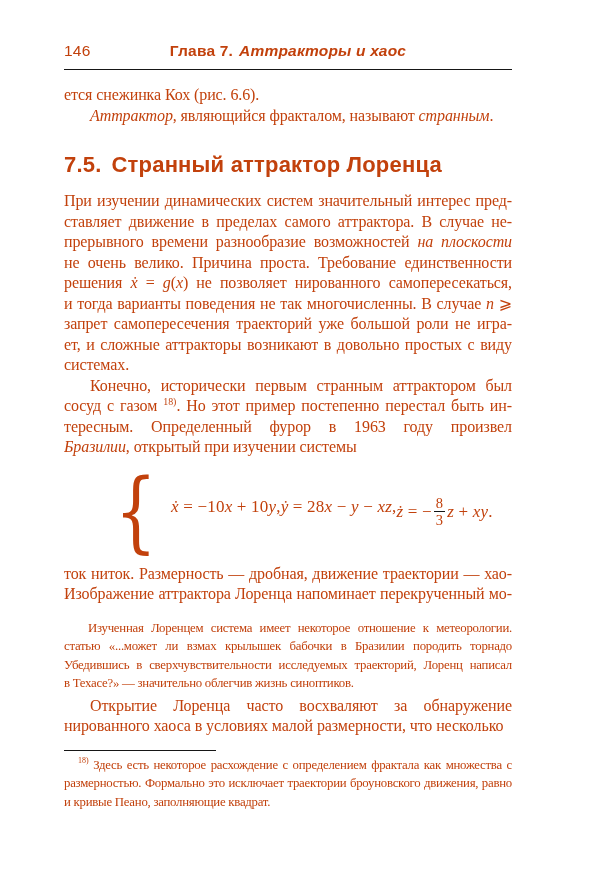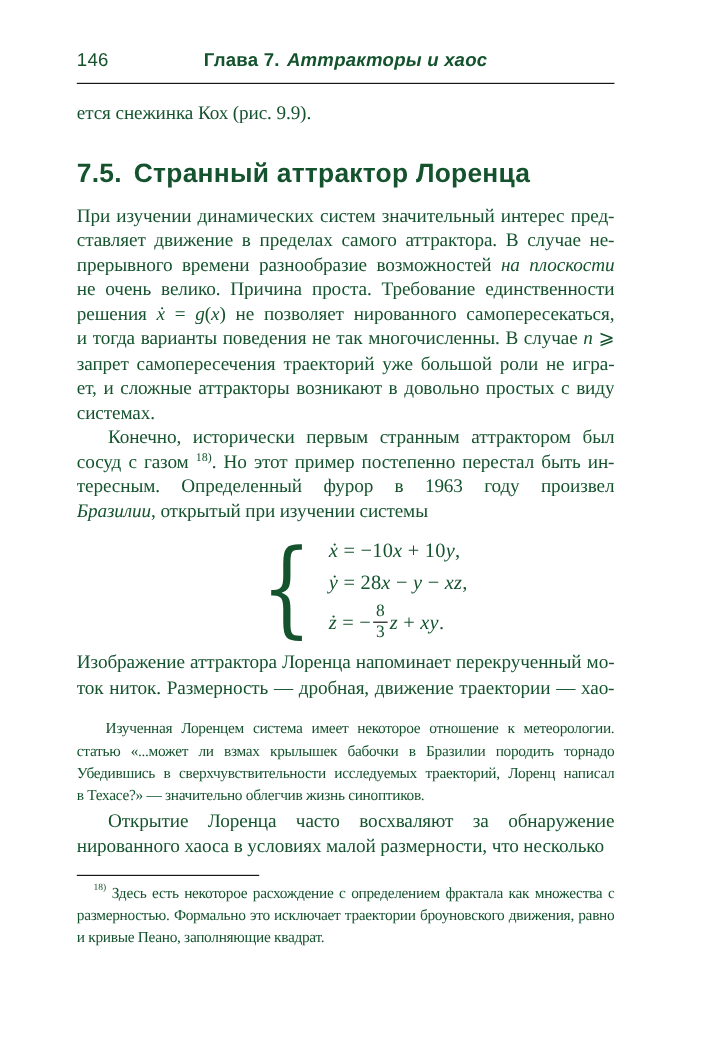--- a/index.html
+++ b/index.html
@@ -1,20 +1,20 @@
 <!DOCTYPE html>
 <html><head>
 <meta charset="utf-8">
 <style>
   html,body{margin:0;padding:0;background:#ffffff;}
   .page{
     position:relative;
     width:600px;height:876px;
     background:#ffffff;
-    color:#14532d;
+    color:#c2410c;
     box-sizing:border-box;
     padding:42px 88px 0 64px;
     font-family:"Liberation Serif","DejaVu Serif",serif;
     overflow:hidden;
   }
   
   .runhead{
     position:relative;
     height:20px;
     font-family:"Liberation Sans","DejaVu Sans",sans-serif;
@@ -65,21 +65,21 @@
   }
   .brace{
     font-family:"DejaVu Serif",serif;
     font-size:78px;
     font-weight:200;
     line-height:96px;
     transform:scaleY(1.12) scaleX(.85);
     transform-origin:center;
     margin-right:10px;
   }
-  .eqcol{display:flex;flex-direction:column;}
+  .eqcol{display:flex;}
   .eqline{
     font-size:17px;
     line-height:27px;
     letter-spacing:.2px;
     white-space:nowrap;
   }
   .eqline.tall{display:flex;align-items:center;height:38px;}
   .frac{
     display:inline-flex;flex-direction:column;align-items:center;
     vertical-align:middle;
@@ -96,21 +96,24 @@
 <div class="page">
   <div class="runhead">
     <span class="pgnum">146</span>
     <div class="chap">
       <span>Глава 7.</span><span class="it">Аттракторы и хаос</span>
     </div>
   </div>
   <hr class="hrule">
   <div class="content" id="content">
       <div class="para size-body">
-        <span class="line last"><span>ется снежинка Кох (рис. 9.9).</span></span>
+        <span class="line last"><span>ется снежинка Кох (рис. 6.6).</span></span>
+      </div>
+      <div class="para size-body">
+        <span class="line ind last"><i>Аттрактор</i><span>, являющийся фракталом, называют </span><i>странным</i><span>.</span></span>
       </div>
       <div class="heading"><span class="num">7.5.</span><span>Странный аттрактор Лоренца</span></div>
       <div class="para size-body">
         <span class="line"><span>При изучении динамических систем значительный интерес пред-</span></span>
         <span class="line"><span>ставляет движение в пределах самого аттрактора. В случае не-</span></span>
         <span class="line"><span>прерывного времени разнообразие возможностей </span><i>на плоскости</i></span>
         <span class="line"><span>не очень велико. Причина проста. Требование единственности</span></span>
         <span class="line"><span>решения </span><i>ẋ</i><span> = </span><i>g</i><span>(</span><i>x</i><span>) не позволяет нированного самопересекаться,</span></span>
         <span class="line"><span>и тогда варианты поведения не так многочисленны. В случае </span><i>n</i><span> ⩾ 3</span></span>
         <span class="line"><span>запрет самопересечения траекторий уже большой роли не игра-</span></span>
@@ -132,22 +135,22 @@
             <span><i>ż</i><span> = −</span></span>
             <span class="frac">
               <span>8</span>
               <span class="den">3</span>
             </span>
             <span><i>z</i><span> + </span><i>xy</i><span>.</span></span>
           </div>
         </div>
       </div>
       <div class="para size-body">
+        <span class="line"><span>ток ниток. Размерность — дробная, движение траектории — хао-</span></span>
         <span class="line"><span>Изображение аттрактора Лоренца напоминает перекрученный мо-</span></span>
-        <span class="line"><span>ток ниток. Размерность — дробная, движение траектории — хао-</span></span>
       </div>
       <div class="para size-small mt-small">
         <span class="line ind"><span>Изученная Лоренцем система имеет некоторое отношение к метеорологии.</span></span>
         <span class="line"><span>статью «...может ли взмах крылышек бабочки в Бразилии породить торнадо</span></span>
         <span class="line"><span>Убедившись в сверхчувствительности исследуемых траекторий, Лоренц написал</span></span>
         <span class="line last"><span>в Техасе?» — значительно облегчив жизнь синоптиков.</span></span>
       </div>
       <div class="para size-body mt-open">
         <span class="line ind"><span>Открытие Лоренца часто восхваляют за обнаружение детерми-</span></span>
         <span class="line last"><span>нированного хаоса в условиях малой размерности, что несколько</span></span>

